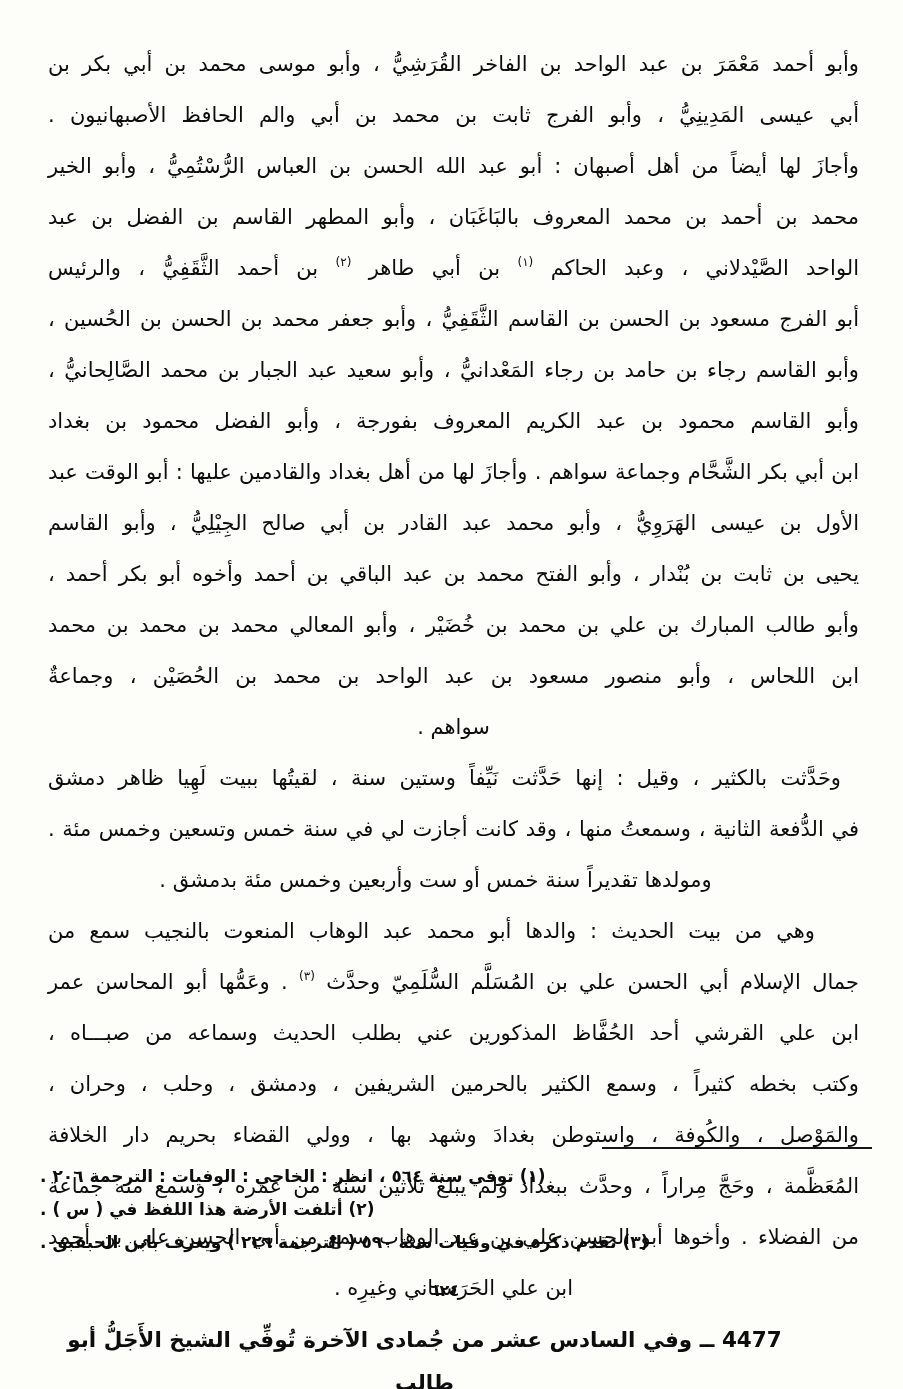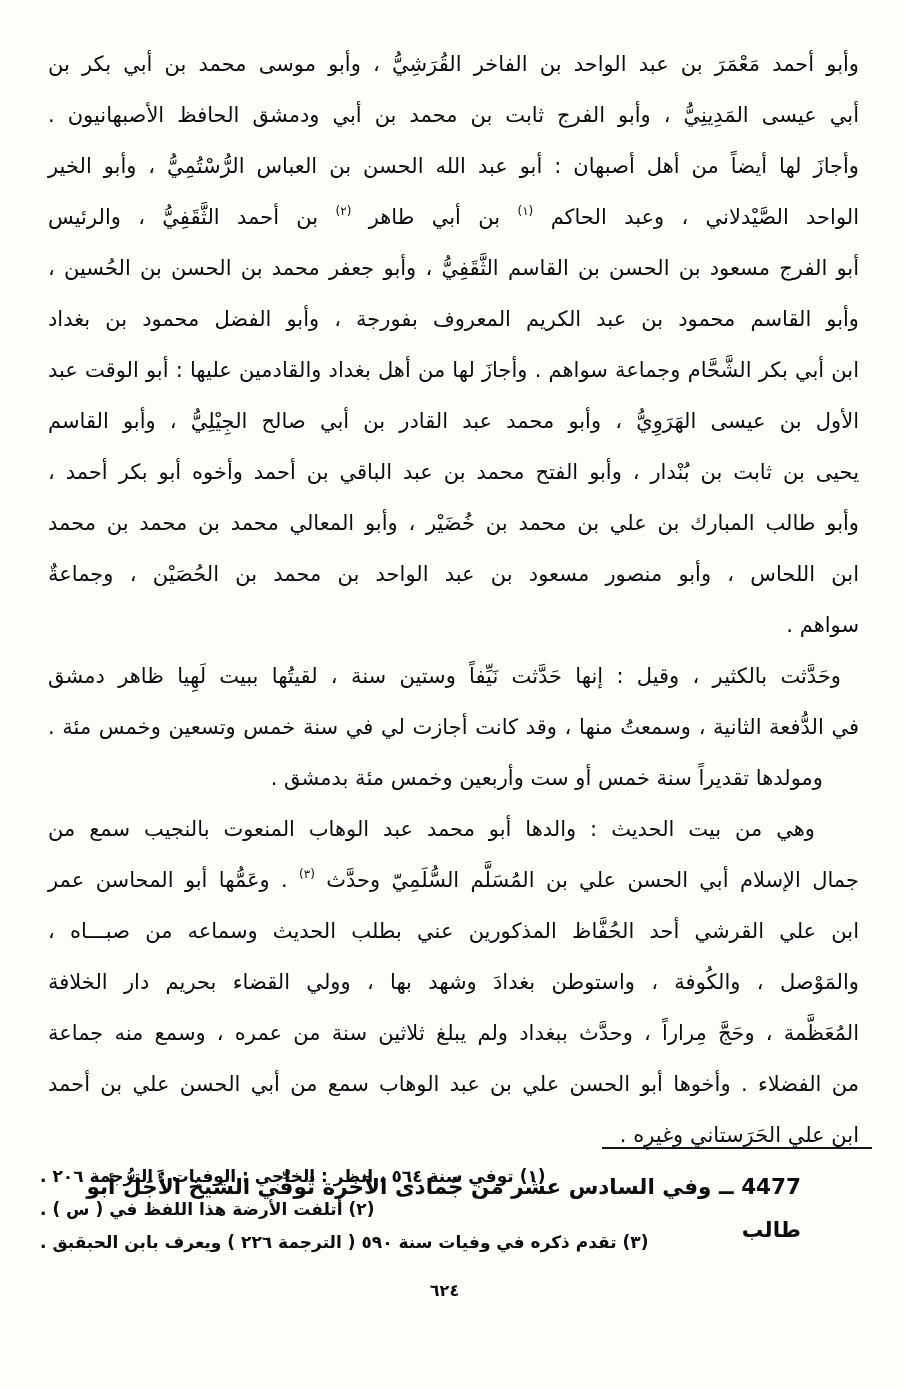--- a/index.html
+++ b/index.html
@@ -24,21 +24,21 @@
     left: 40px;
   }
   .ln {
     margin: 8px;
     height: 43px;
     line-height: 43px;
     font-size: 21px;
     white-space: normal;
   }
   .j { text-align: justify; text-align-last: justify; }
-  .e { text-align: right; }
+  .e { text-align: center; }
   .in1 { padding-right: 18px; }
   .in2 { padding-right: 36px; }
   .in3 { padding-right: 44px; }
   .entry {
     font-weight: bold;
     padding-right: 58px;
     font-size: 21.5px;
   }
   .entry .num { letter-spacing: 1px; }
   sup {
@@ -82,37 +82,40 @@
     direction: rtl;
   }
 </style>
 </head>
 <body>
 
 <div class="page">
 
   <main class="textblock">
     <p class="ln j">وأبو أحمد مَعْمَرَ بن عبد الواحد بن الفاخر القُرَشِيُّ ، وأبو موسى محمد بن أبي بكر بن</p>
-    <p class="ln j">أبي عيسى المَدِينِيُّ ، وأبو الفرج ثابت بن محمد بن أبي ودمشق الحافظ الأصبهانيون .</p>
+    <p class="ln j">أبي عيسى المَدِينِيُّ ، وأبو الفرج ثابت بن محمد بن أبي والم الحافظ الأصبهانيون .</p>
     <p class="ln j">وأجازَ لها أيضاً من أهل أصبهان : أبو عبد الله الحسن بن العباس الرُّسْتُمِيُّ ، وأبو الخير</p>
+    <p class="ln j">محمد بن أحمد بن محمد المعروف بالبَاغَبَان ، وأبو المطهر القاسم بن الفضل بن عبد</p>
     <p class="ln j">الواحد الصَّيْدلاني ، وعبد الحاكم <sup>(١)</sup> بن أبي طاهر <sup>(٢)</sup> بن أحمد الثَّقَفِيُّ ، والرئيس</p>
     <p class="ln j">أبو الفرج مسعود بن الحسن بن القاسم الثَّقَفِيُّ ، وأبو جعفر محمد بن الحسن بن الحُسين ،</p>
+    <p class="ln j">وأبو القاسم رجاء بن حامد بن رجاء المَعْدانيُّ ، وأبو سعيد عبد الجبار بن محمد الصَّالِحانيُّ ،</p>
     <p class="ln j">وأبو القاسم محمود بن عبد الكريم المعروف بفورجة ، وأبو الفضل محمود بن بغداد</p>
     <p class="ln j">ابن أبي بكر الشَّحَّام وجماعة سواهم . وأجازَ لها من أهل بغداد والقادمين عليها : أبو الوقت عبد</p>
     <p class="ln j">الأول بن عيسى الهَرَوِيُّ ، وأبو محمد عبد القادر بن أبي صالح الجِيْلِيُّ ، وأبو القاسم</p>
     <p class="ln j">يحيى بن ثابت بن بُنْدار ، وأبو الفتح محمد بن عبد الباقي بن أحمد وأخوه أبو بكر أحمد ،</p>
     <p class="ln j">وأبو طالب المبارك بن علي بن محمد بن خُضَيْر ، وأبو المعالي محمد بن محمد بن محمد</p>
     <p class="ln j">ابن اللحاس ، وأبو منصور مسعود بن عبد الواحد بن محمد بن الحُصَيْن ، وجماعةٌ</p>
     <p class="ln e">سواهم .</p>
     <p class="ln j in1">وحَدَّثت بالكثير ، وقيل : إنها حَدَّثت نَيِّفاً وستين سنة ، لقيتُها ببيت لَهِيا ظاهر دمشق</p>
     <p class="ln j">في الدُّفعة الثانية ، وسمعتُ منها ، وقد كانت أجازت لي في سنة خمس وتسعين وخمس مئة .</p>
     <p class="ln e in2">ومولدها تقديراً سنة خمس أو ست وأربعين وخمس مئة بدمشق .</p>
     <p class="ln j in3">وهي من بيت الحديث : والدها أبو محمد عبد الوهاب المنعوت بالنجيب سمع من</p>
     <p class="ln j">جمال الإسلام أبي الحسن علي بن المُسَلَّم السُّلَمِيّ وحدَّث <sup>(٣)</sup> . وعَمُّها أبو المحاسن عمر</p>
     <p class="ln j">ابن علي القرشي أحد الحُفَّاظ المذكورين عني بطلب الحديث وسماعه من صبـــاه ،</p>
+    <p class="ln j">وكتب بخطه كثيراً ، وسمع الكثير بالحرمين الشريفين ، ودمشق ، وحلب ، وحران ،</p>
     <p class="ln j">والمَوْصل ، والكُوفة ، واستوطن بغدادَ وشهد بها ، وولي القضاء بحريم دار الخلافة</p>
     <p class="ln j">المُعَظَّمة ، وحَجَّ مِراراً ، وحدَّث ببغداد ولم يبلغ ثلاثين سنة من عمره ، وسمع منه جماعة</p>
     <p class="ln j">من الفضلاء . وأخوها أبو الحسن علي بن عبد الوهاب سمع من أبي الحسن علي بن أحمد</p>
     <p class="ln e">ابن علي الحَرَستاني وغيرِه .</p>
     <p class="ln e entry"><span class="num">4477</span> <span>ــ</span> <span>وفي السادس عشر من جُمادى الآخرة تُوفِّي الشيخ الأَجَلُّ أبو طالب</span></p>
   </main>
 
   <div class="fnrule"></div>
 
   <section class="footnotes">

